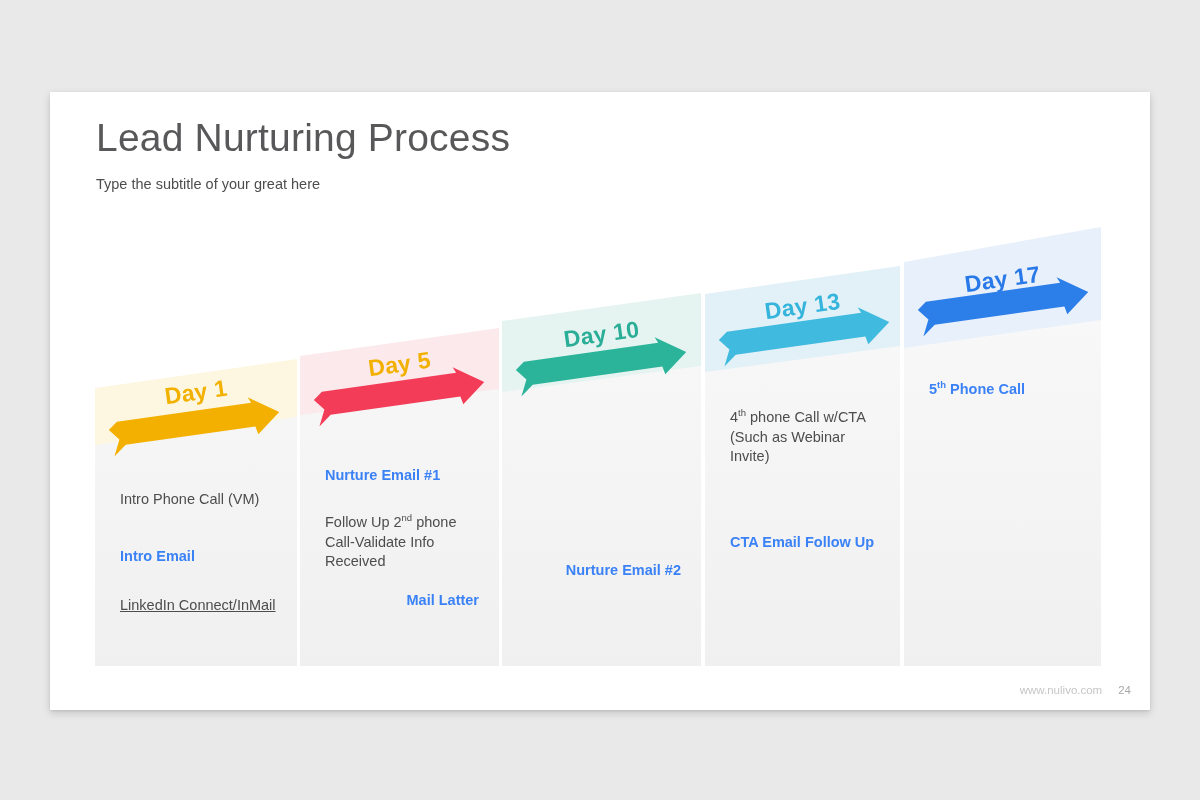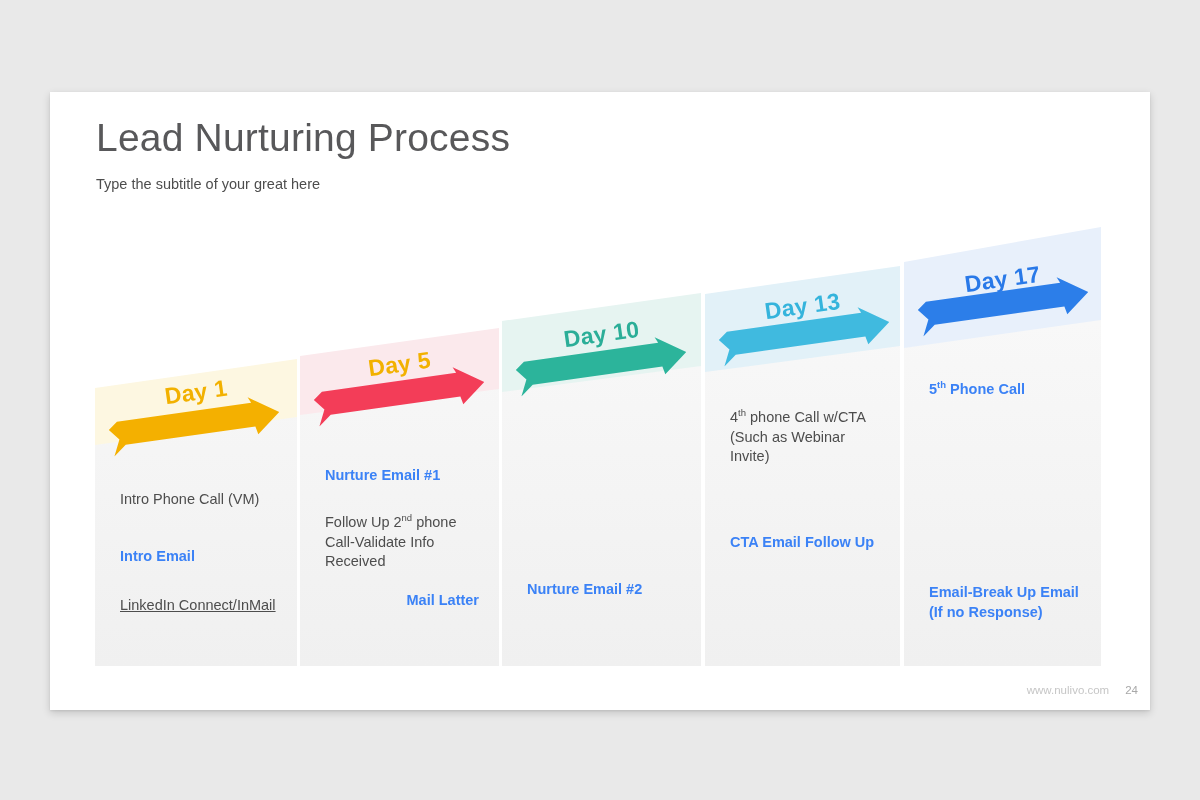--- a/index.html
+++ b/index.html
@@ -38,21 +38,21 @@
     transform:rotate(-8deg);transform-origin:50% 50%;
   }
   .arrowwrap svg{display:block;width:174px;height:42px;}
   .item{
     position:absolute;left:25px;
     font-size:14.5px;line-height:19.5px;color:#4d4d4d;
   }
   .item.bold{font-weight:700;color:#3b82f6;}
   .item sup{font-size:9.5px;line-height:0;}
   .footer{
-    position:absolute;right:12px;top:592px;
+    position:absolute;right:19px;top:592px;
     font-size:11.5px;color:#c6c6c6;
   }
   .footer .pagenum{color:#a8a8a8;margin-left:16px;}
 </style>
 </head>
 <body>
 
 <div class="slide">
 
   <div class="title">Lead Nurturing Process</div>
@@ -100,21 +100,21 @@
 
   <div class="col" style="left:452px;width:199px;">
     <div class="gbody" style="clip-path:polygon(0 299px,199px 273px,199px 574px,0 574px);"></div>
     <div class="tint" style="clip-path: polygon(0px 229px, 199px 201px, 199px 274px, 0px 300px); background-color: rgb(230, 244, 241);"></div>
     <div class="daylabel" style="top: 229px; color: rgb(43, 174, 152);">Day 10</div>
     <div class="arrowwrap" style="top:251px;">
       <svg viewBox="0 0 190 42" preserveAspectRatio="none">
         <polygon points="12,8 160,8 157,2 189,21 163,40 161,32 18,32 4,42 12,26 2,15" fill="#2cb49b"></polygon>
       </svg>
     </div>
-    <div class="item bold" style="top:488px;width:154px;">
+    <div class="item bold" style="top:469px;width:154px;text-align:right;">
       <span>Nurture Email #2</span>
     </div>
   </div>
 
   <div class="col" style="left:655px;width:195px;">
     <div class="gbody" style="clip-path:polygon(0 279px,195px 253px,195px 574px,0 574px);"></div>
     <div class="tint" style="clip-path: polygon(0px 202px, 195px 174px, 195px 254px, 0px 280px); background-color: rgb(226, 241, 248);"></div>
     <div class="daylabel" style="top: 201px; color: rgb(53, 180, 220);">Day 13</div>
     <div class="arrowwrap" style="top:221px;">
       <svg viewBox="0 0 190 42" preserveAspectRatio="none">
@@ -134,22 +134,19 @@
     <div class="tint" style="clip-path: polygon(0px 170px, 197px 135px, 197px 228px, 0px 256px); background-color: rgb(232, 240, 251);"></div>
     <div class="daylabel" style="top: 174px; color: rgb(41, 121, 232);">Day 17</div>
     <div class="arrowwrap" style="top:191px;">
       <svg viewBox="0 0 190 42" preserveAspectRatio="none">
         <polygon points="12,8 160,8 157,2 189,21 163,40 161,32 18,32 4,42 12,26 2,15" fill="#2c7ee9"></polygon>
       </svg>
     </div>
     <div class="item bold" style="top:288px;width:154px;">
       <span>5</span><sup>th</sup><span> Phone Call</span>
     </div>
-    <div class="item bold" style="top:491px;width:158px;">
-      <span>Email-Break Up Email (If no Response)</span>
-    </div>
   </div>
 
   <div class="footer">
     <span class="site">www.nulivo.com</span><span class="pagenum">24</span>
   </div>
 
 </div>
 
 </body></html>

